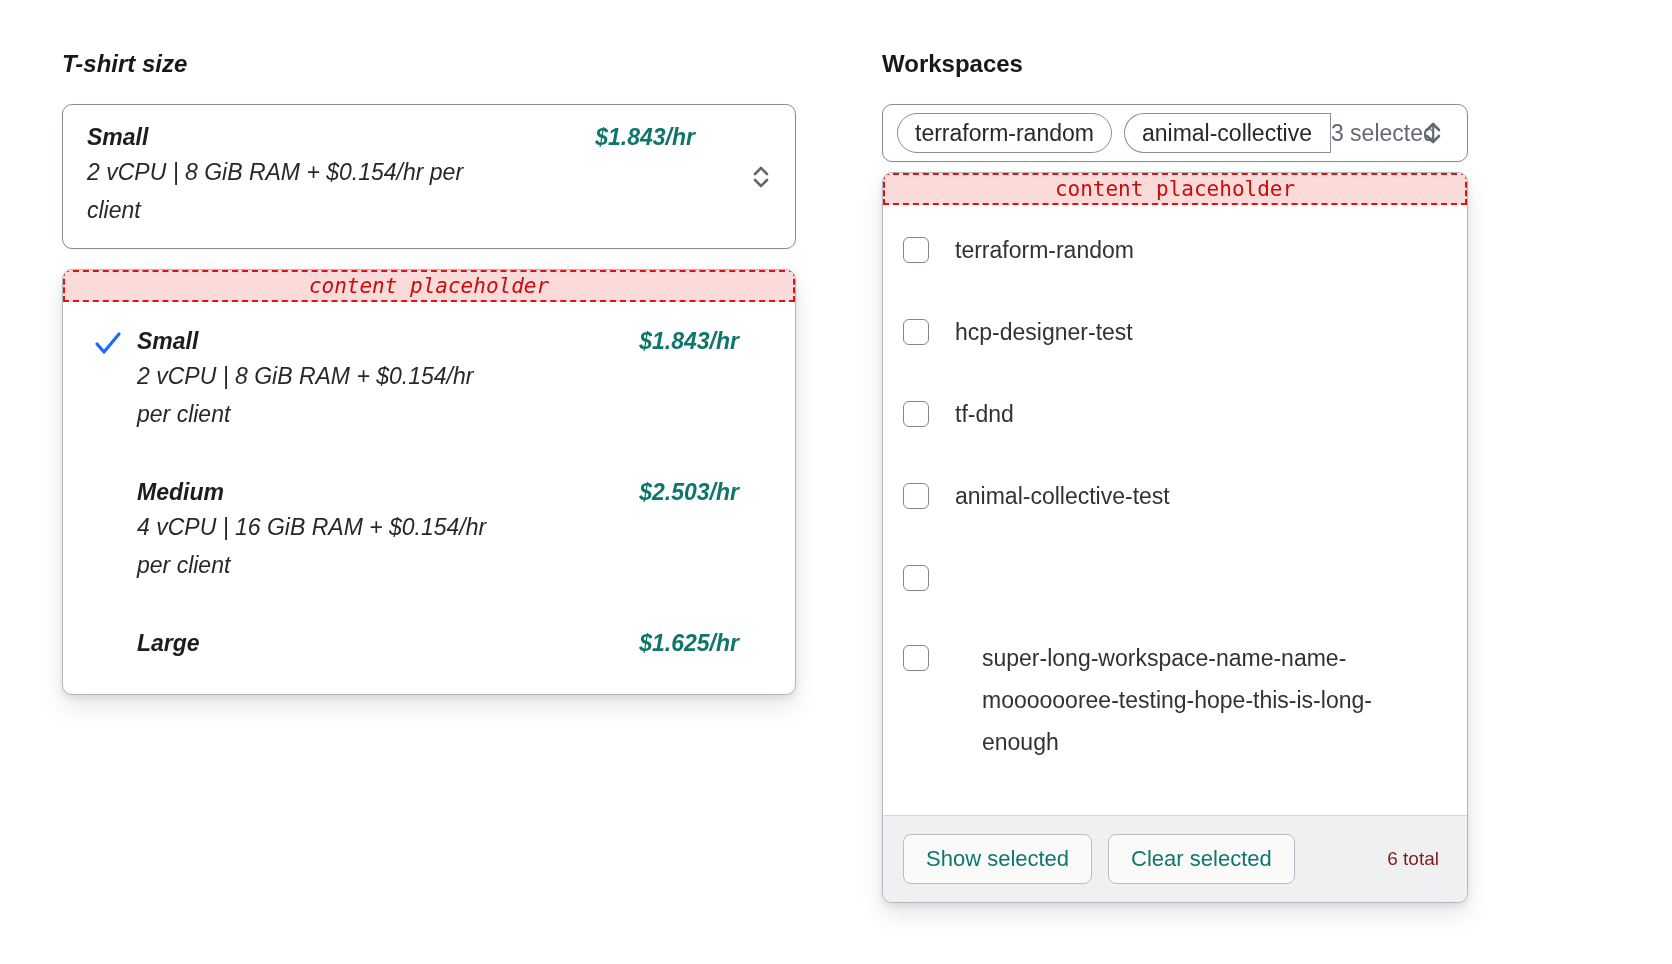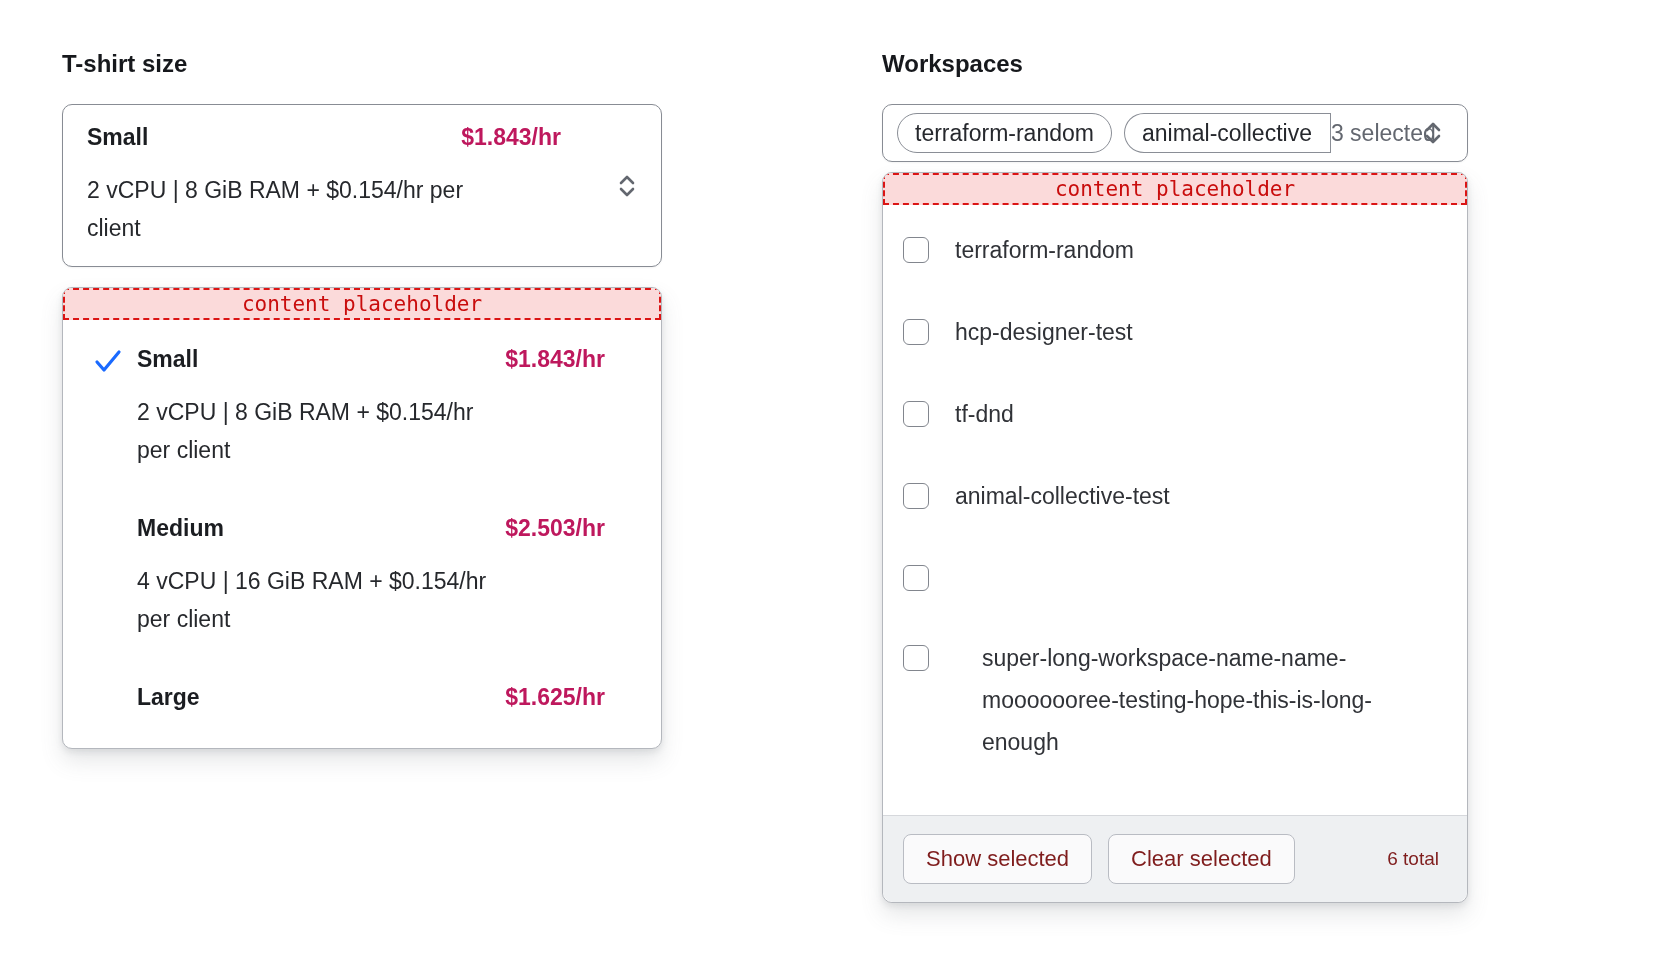--- a/index.html
+++ b/index.html
@@ -1,20 +1,20 @@
 <!DOCTYPE html>
 <html><head>
 <meta charset="utf-8">
 <style>
   * { margin:0; padding:0; box-sizing:border-box; }
   html,body { width:1672px; height:964px; background:#ffffff; overflow:hidden;
               font-family:"Liberation Sans", sans-serif; }
 
   .col { position:absolute; top:50px; }
-  .col-left  { left:62px;  width:600px; }
+  .col-left  { left:62px;  width:734px;font-style:italic; }
   .col-right { left:882px; width:586px; }
 
   .section-label { font-size:24px; font-weight:bold; color:#16181c; margin-bottom:26px; }
 
   
   .panel {
     background:#ffffff;
     border:1px solid #b4b7bd;
     border-radius:10px;
     overflow:hidden;
@@ -28,22 +28,22 @@
 
   
   .trigger-size {
     position:relative; display:flex; align-items:flex-start;
     background:#fff; border:1px solid #888c94; border-radius:10px;
     padding:17px 22px 19px 24px; min-height:140px;
     box-shadow:0 1px 2px rgba(0,0,0,.05);
   }
   .ts-main { flex:1; }
   .opt-name  { font-size:23px; font-weight:bold; color:#1b1d21; line-height:30px; }
-  .opt-price { font-size:23px; font-weight:bold; color:#be185d; line-height:30px; white-space:nowrap; }
-  .opt-desc  { font-size:23px; color:#26282c; line-height:38px; margin-top:19px; }
+  .opt-price { font-size:23px; font-weight:bold; color:#0f766e; line-height:30px; white-space:nowrap; }
+  .opt-desc  { font-size:23px; color:#26282c; line-height:38px; margin-top:1px; }
   .trigger-size .opt-desc { max-width:400px; }
   .ts-price { margin-right:78px; }
   .caret { position:absolute; right:22px; top:50%; transform:translateY(-50%); line-height:0; }
 
   
   .size-panel { margin-top:20px; padding-bottom:36px; }
   .size-panel .placeholder-banner { margin-bottom:24px; }
   .size-option { display:flex; align-items:flex-start; padding:0 30px; margin-top:0; }
   .size-option + .size-option { margin-top:44px; }
   .check-col { width:30px; flex:0 0 30px; margin-right:14px; padding-top:3px; line-height:0; }
@@ -83,21 +83,21 @@
   .ws-name { font-size:23px; color:#303237; line-height:30px; max-width:485px; overflow-wrap:break-word; }
   .ws-name.long { line-height:42px; margin-top:-6px;margin-left:27px; }
 
   .ws-footer {
     display:flex; align-items:center;
     background:#eef0f2; border-top:1px solid #d6d8dc;
     padding:18px 20px; border-radius:0 0 10px 10px;
   }
   .footer-btn {
     font-family:"Liberation Sans", sans-serif;
-    font-size:22px; color:#7f1d1d;
+    font-size:22px; color:#0f766e;
     background:#fafafb; border:1px solid #b9bcc3; border-radius:8px;
     padding:11px 22px; cursor:pointer;
   }
   .footer-btn + .footer-btn { margin-left:16px; }
   .total-count { margin-left:auto; font-size:19px; color:#7f1d1d; padding-right:8px; }
 </style>
 </head>
 <body>
 
 <div class="col col-left">

